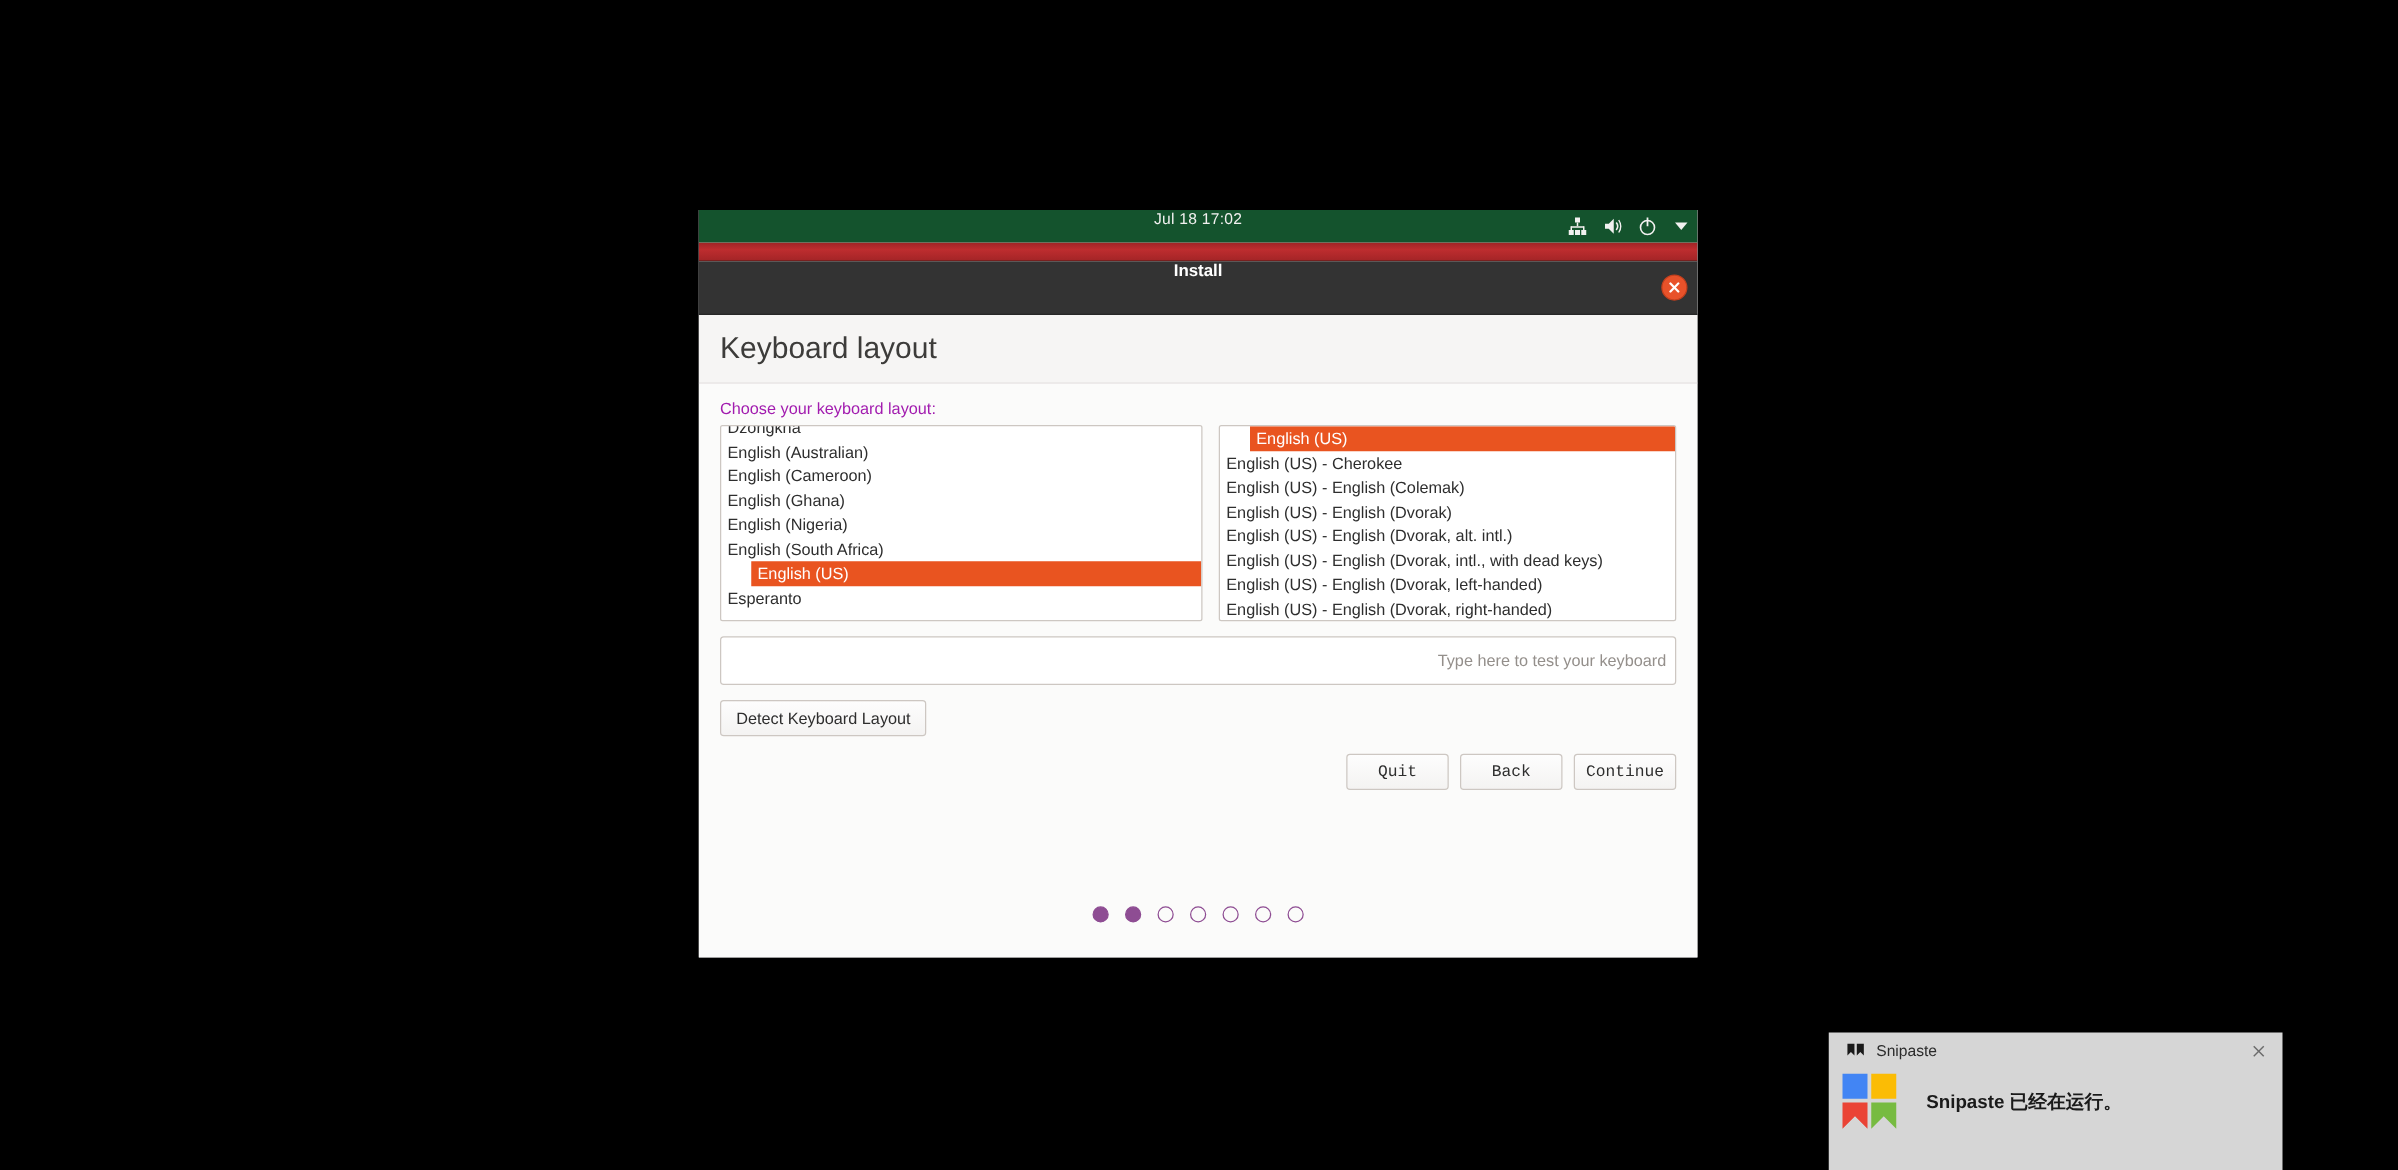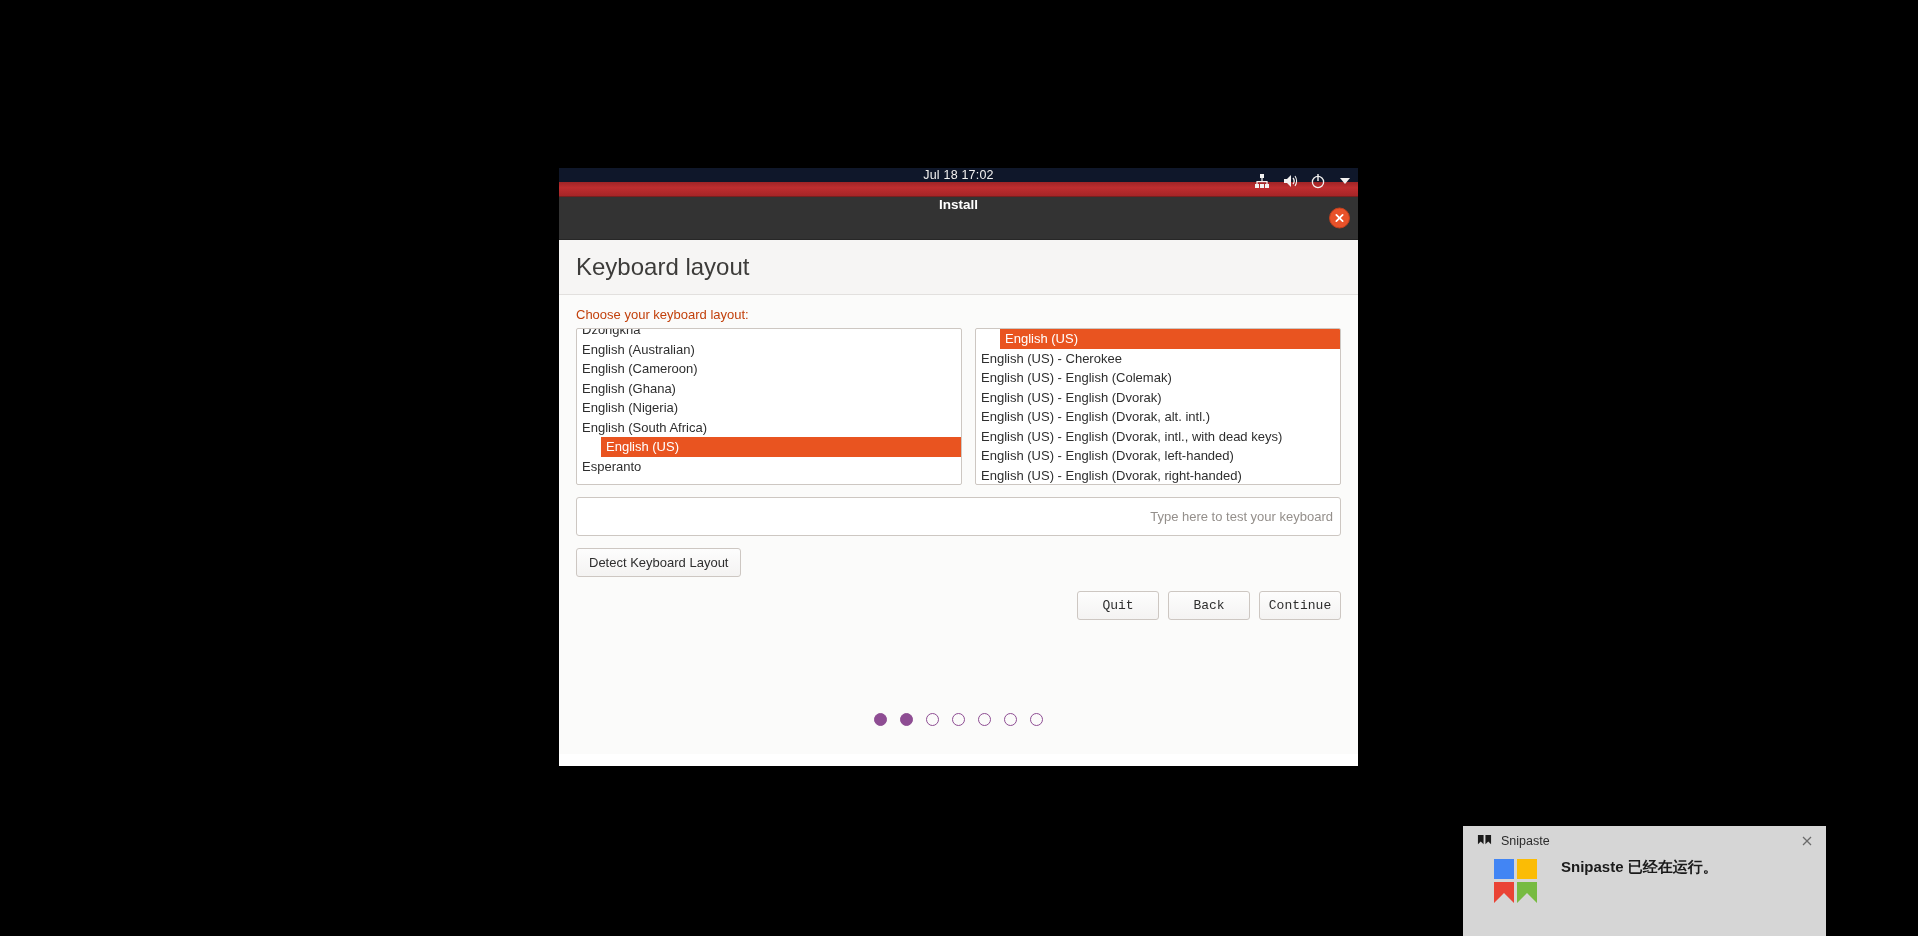--- a/index.html
+++ b/index.html
@@ -26,24 +26,23 @@
     top: 168px;
     width: 799px;
     height: 598px;
     background: #ffffff;
     overflow: hidden;
   }
 
   
   .sys-bar {
     position: relative;
-    height: 14px;
-    background: #0f172a;
-    display: flex;
-    align-items: center;
+    height: 26px;
+    background: #14532d;
+    display: flex;
     justify-content: center;
   }
   .sys-clock {
     color: #f2f1f0;
     font-size: 12.5px;
     letter-spacing: 0.2px;
   }
   .sys-tray {
     position: absolute;
     right: 8px;
@@ -126,21 +125,21 @@
   .page-body {
     background: #fbfbfa;
     padding: 12px 17px 0 17px;
     height: calc(100% - 26px - 15px - 43px - 55px);
     box-sizing: border-box;
     position: relative;
   }
 
   .choose-label {
     font-size: 13px;
-    color: #c2410c;
+    color: #a21caf;
     margin-bottom: 6px;
   }
 
   .lists-row {
     display: flex;
     gap: 13px;
   }
   .list-box {
     background: #ffffff;
     border: 1px solid #cdc7c2;
@@ -266,22 +265,22 @@
     position: absolute;
     right: 11px;
     top: 7px;
     width: 16px;
     height: 16px;
     cursor: pointer;
   }
   .toast-close svg { width: 16px; height: 16px; stroke: #6b6b6b; stroke-width: 1.2; }
   .toast-body {
     display: flex;
-    align-items: flex-start;
-    padding: 2px 0 0 30px;
+    align-items: center;
+    padding: 2px 0 0 10px;
   }
   .toast-logo { width: 46px; height: 46px; flex: none; }
   .toast-msg {
     margin-left: 22px;
     font-size: 15px;
     font-weight: bold;
     color: #1a1a1a;
   }
 </style>
 </head>

